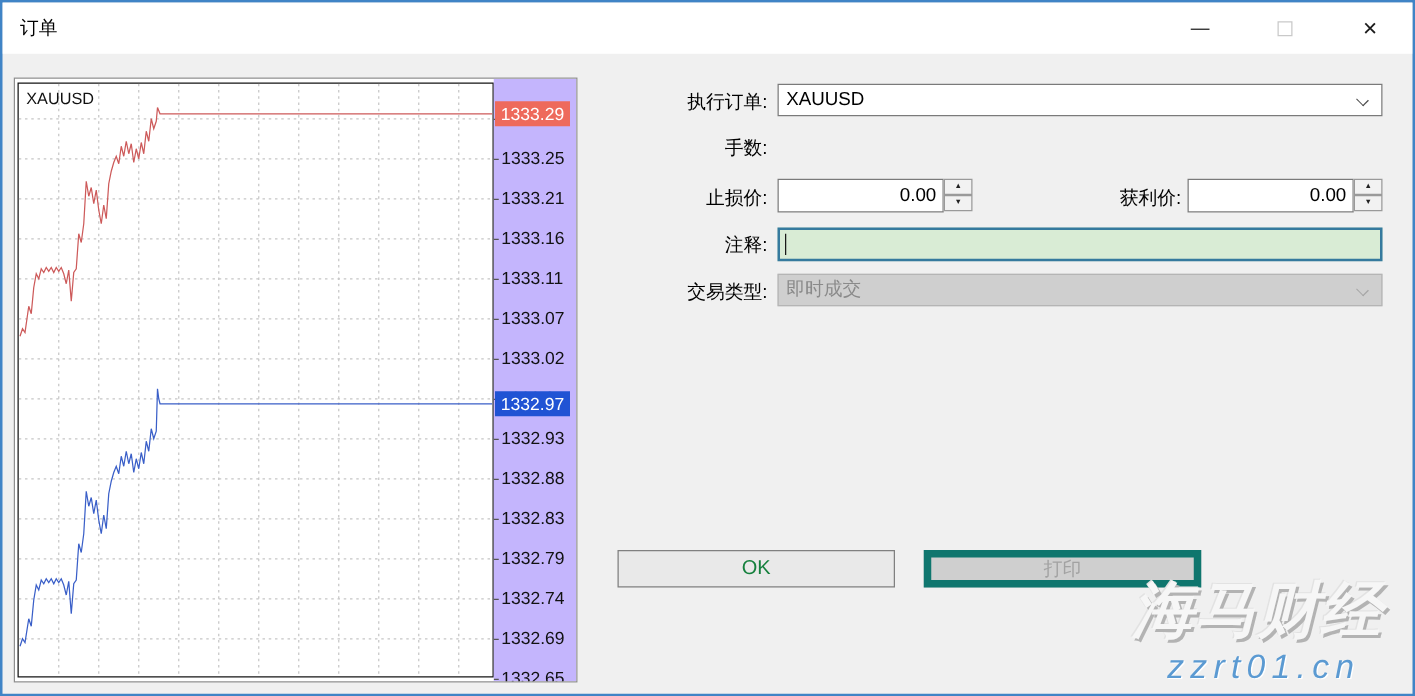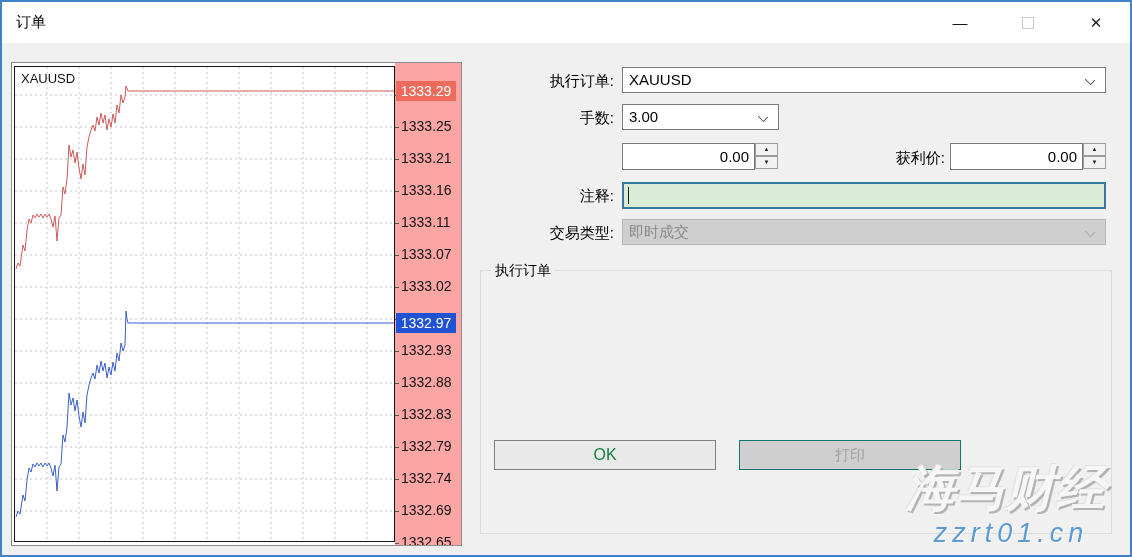--- a/index.html
+++ b/index.html
@@ -27,21 +27,21 @@
     background:#ffffff; border:1px solid #8e8e8e; overflow:hidden;
   }
   .plot {
     position:absolute; left:2px; top:3px; width:381px; height:476px;
     border:1px solid #141414; background:#fff;
   }
   .plot svg { display:block; }
   .symbol-label { position:absolute; left:6px; top:4px; font-size:13px; color:#111; }
   .scale {
     position:absolute; left:383px; top:0; width:66px; height:482px;
-    background:#fca5a5; overflow:hidden;
+    background:#c4b5fd; overflow:hidden;
   }
   .scale-label { position:absolute; left:6px; font-size:14px; color:#111; z-index:1; white-space:nowrap; }
   .scale-tick { position:absolute; left:0; width:4px; height:1px; background:#555; z-index:1; }
   .price-box {
     position:absolute; left:1px; width:60px; height:20px; z-index:2;
     color:#fff; font-size:14px; text-align:center; line-height:20px;
   }
   .price-box.ask { top:18px;  background:#ee6a5c; }
   .price-box.bid { top:250px; background:#2053d4; }
 
@@ -75,21 +75,21 @@
   
   .groupbox { position:absolute; left:478px; top:268px; width:632px; height:264px;
               border:1px solid #dcdcdc; }
   .group-label { position:absolute; left:10px; top:-9px; background:#f0f0f0;
                  padding:0 4px; font-size:14px; color:#000; }
   .status-text { position:absolute; left:478px; top:296px; width:494px;
                  text-align:center; font-size:23px; color:#000; }
   .btn { position:absolute; top:438px; width:222px; height:30px; font-size:16px;
          font-family:"Liberation Sans","DejaVu Sans",sans-serif; }
   .btn.ok { left:492px; background:#e9e9e9; border:1px solid #808080; color:#15803d; }
-  .btn.print { left:737px; background:#cfcfcf; border:1px solid #0f766e;
+  .btn.print { left:737px; background:#cfcfcf; border:6px solid #0f766e;
                color:#a2a2a2; font-size:15px; }
   .hint-text { position:absolute; left:478px; top:476px; width:494px;
                text-align:center; font-size:15px; color:#000; }
 
   
   .wm-brand {
     position:absolute; left:876px; top:454px; width:256px; text-align:center;
     font-size:49px; font-weight:bold; font-style:italic; letter-spacing:1px;
     color:#f6f6f6; text-shadow:2px 2px 0 #b3b3b3, -1px -1px 0 #e2e2e2;
     white-space:nowrap; pointer-events:none;
@@ -186,25 +186,22 @@
       </div>
   </div>
 
   <div class="flabel" style="top:70px;">执行订单:</div>
   <div class="combo" style="left:620px; top:65px; width:484px; height:26px; line-height:24px;">
     <span>XAUUSD</span>
     <span class="chev"></span>
   </div>
 
   <div class="flabel" style="top:107px;">手数:</div>
-  <div class="combo" style="left:620px; top:102px; width:157px; height:26px; line-height:24px;">
-    <span>3.00</span>
-    <span class="chev"></span>
-  </div>
-
+
+  <div class="flabel" style="top:147px;">止损价:</div>
   <div class="numfield" style="left:620px; top:141px; width:133px; height:27px; line-height:25px;">0.00</div>
   <div class="spin" style="left:753px; top:141px;">
     <div class="spin-btn up">▲</div>
     <div class="spin-btn down">▼</div>
   </div>
 
   <div class="flabel right-col" style="top:147px;">获利价:</div>
   <div class="numfield" style="left:948px; top:141px; width:133px; height:27px; line-height:25px;">0.00</div>
   <div class="spin" style="left:1081px; top:141px;">
     <div class="spin-btn up">▲</div>
@@ -216,23 +213,20 @@
     <span></span>
     <span class="caret"></span>
   </div>
 
   <div class="flabel" style="top:222px;padding-left:44px;">交易类型:</div>
   <div class="combo-disabled" style="left:620px; top:217px; width:484px; height:26px; line-height:24px;">
     <span>即时成交</span>
     <span class="chev"></span>
   </div>
 
-  <div class="groupbox">
-    <span class="group-label">执行订单</span>
-  </div>
 
   <button class="btn ok">OK</button>
   <button class="btn print" disabled="">打印</button>
 
 
   <div class="wm-brand">海马财经</div>
   <div class="wm-site">zzrt01.cn</div>
 
 </div>
 

